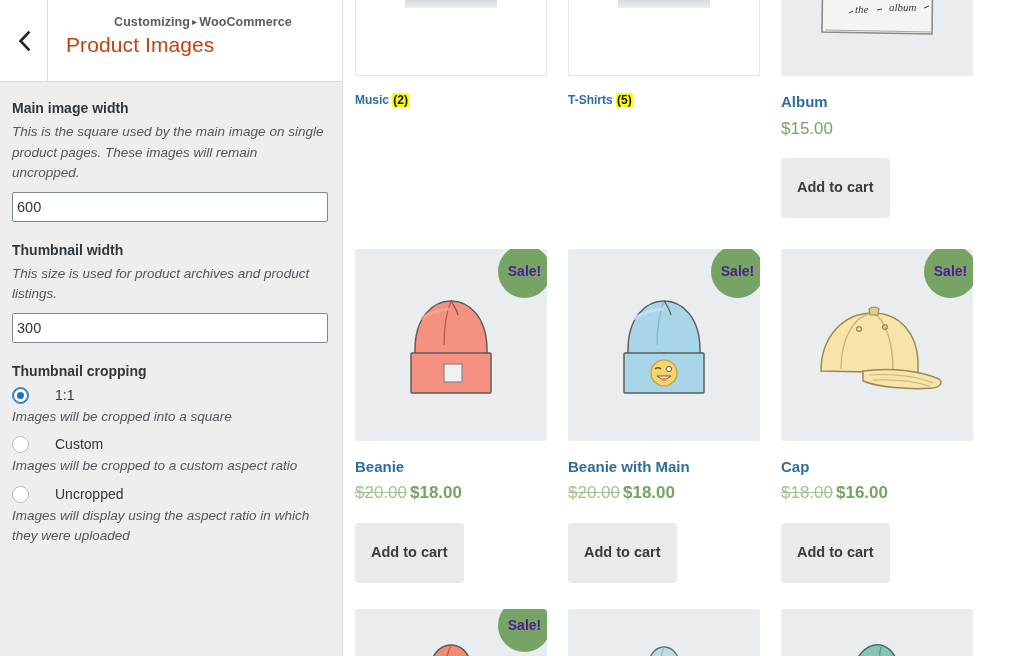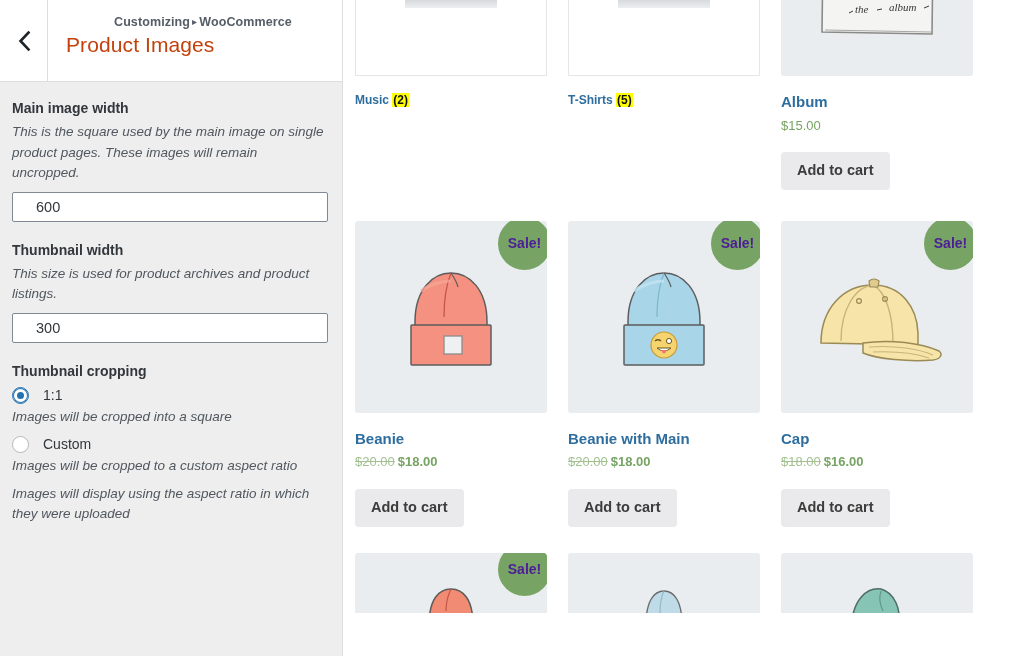--- a/index.html
+++ b/index.html
@@ -53,27 +53,27 @@
     font-size: 14px; font-weight: bold; color: #32373c;
     line-height: 1.5; margin-bottom: 3px;
   }
   .control-desc {
     font-size: 13.5px; font-style: italic; color: #50575e;
     line-height: 1.52; margin-bottom: 8px;
   }
   .text-input {
     width: 100%; height: 30px;
     border: 1px solid #7e8993; background: #fff;
-    border-radius: 2px; padding: 0 23px;
+    border-radius: 2px; padding: 0 4px;
     font-family: "Liberation Sans", sans-serif;
     font-size: 14.5px; color: #32373c;
     margin-bottom: 14px; outline: none;
   }
   .radio-group { margin-top: 2px; }
-  .radio-row { display: flex; align-items: center; gap: 14px; margin-bottom: 1px; }
+  .radio-row { display: flex; align-items: center; gap: 26px; margin-bottom: 1px; }
   .radio {
     width: 17px; height: 17px; flex: 0 0 17px;
     border-radius: 50%; background: #fff;
     border: 1px solid #b4b9be;
     position: relative; cursor: pointer;
   }
   .radio.checked { border-color: #2271b1; border-width: 1px; box-shadow: inset 0 0 0 1px #2271b1; }
   .radio.checked::after {
     content: ""; position: absolute; inset: 4px;
     border-radius: 50%; background: #2271b1;
@@ -132,35 +132,35 @@
     display: flex; align-items: center; justify-content: center;
     z-index: 3;
   }
   .sale-badge.cut { top: -10px; }
 
   .prod-name {
     font-size: 15px; font-weight: bold; color: #2e6e9e;
     line-height: 1.3; margin-top: 16px; cursor: pointer;
   }
   .prod-price {
-    font-size: 13px; line-height: 1.5; margin-top: 4px;
+    font-size: 17px; line-height: 1.5; margin-top: 4px;
     color: #77a464; font-weight: bold;
   }
   .prod-price .old {
     text-decoration: line-through; font-weight: normal;
     color: #a3c191; margin-right: 3px;
   }
   .prod-price .reg { font-weight: normal; color: #77a464; }
   .add-btn {
     display: inline-block; margin-top: 17px;
     background: #eaeaec; color: #3c3c3c;
     border: none; border-radius: 4px;
     font-family: "Liberation Sans", sans-serif;
     font-size: 14.5px; font-weight: bold;
-    padding: 11px 16px; cursor: pointer; line-height: 1.1;
+    padding: 22px 16px; cursor: pointer; line-height: 1.1;
   }
   .row-gap-a { height: 31px; }
   .row-gap-b { height: 26px; }
   .imgsvg { position: absolute; inset: 0; width: 100%; height: 100%; }
 </style>
 </head>
 <body>
 
 <div class="app">
 
@@ -203,20 +203,24 @@
             <span class="radio-label">1:1</span>
           </div>
           <div class="radio-desc">Images will be cropped into a square</div>
 
           <div class="radio-row">
             <span class="radio"></span>
             <span class="radio-label">Custom</span>
           </div>
           <div class="radio-desc">Images will be cropped to a custom aspect ratio</div>
 
+          <div class="radio-row">
+            <span class="radio"></span>
+            <span class="radio-label">Uncropped</span>
+          </div>
           <div class="radio-desc">Images will display using the aspect ratio in which they were uploaded</div>
 
         </div>
       </div>
 
     </div>
   </aside>
 
   <main class="preview">
     <div class="preview-inner">

